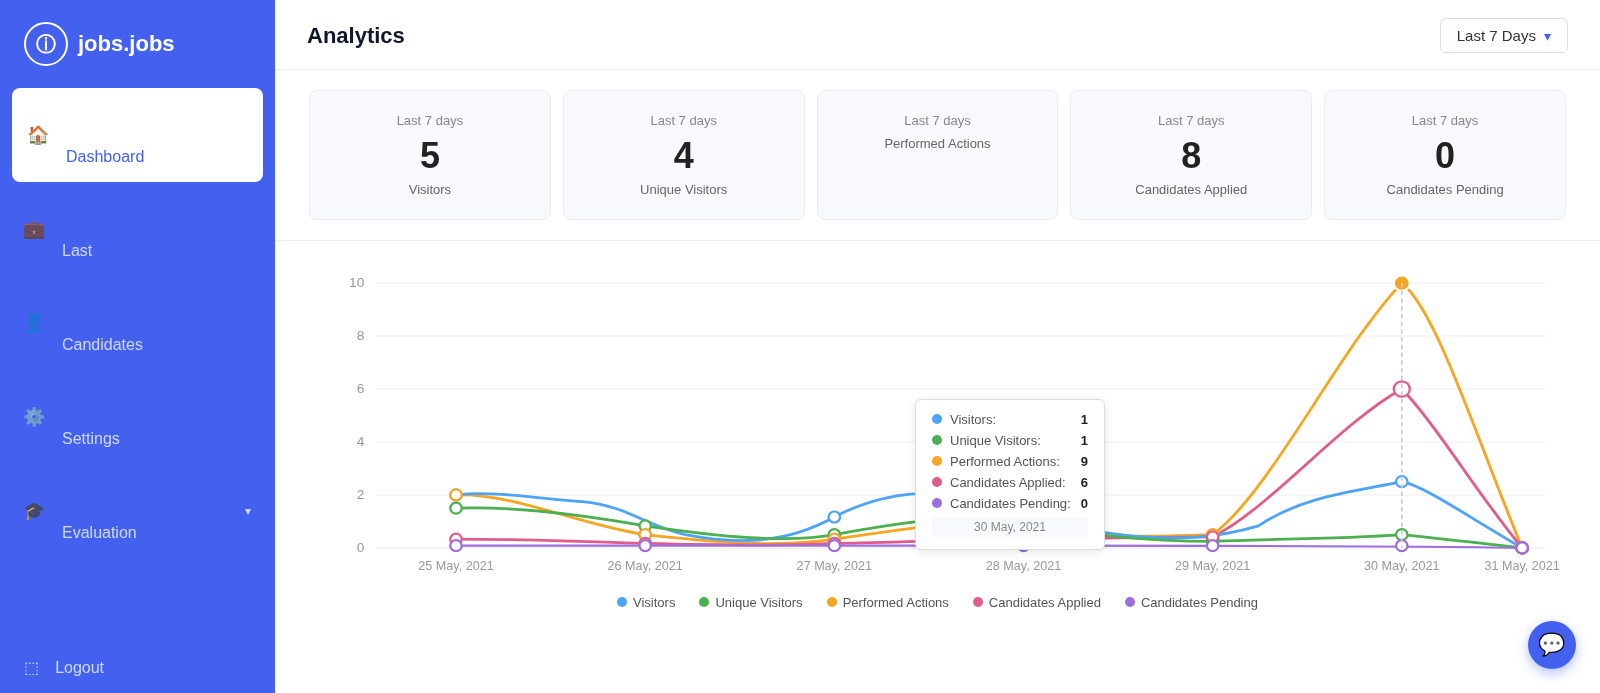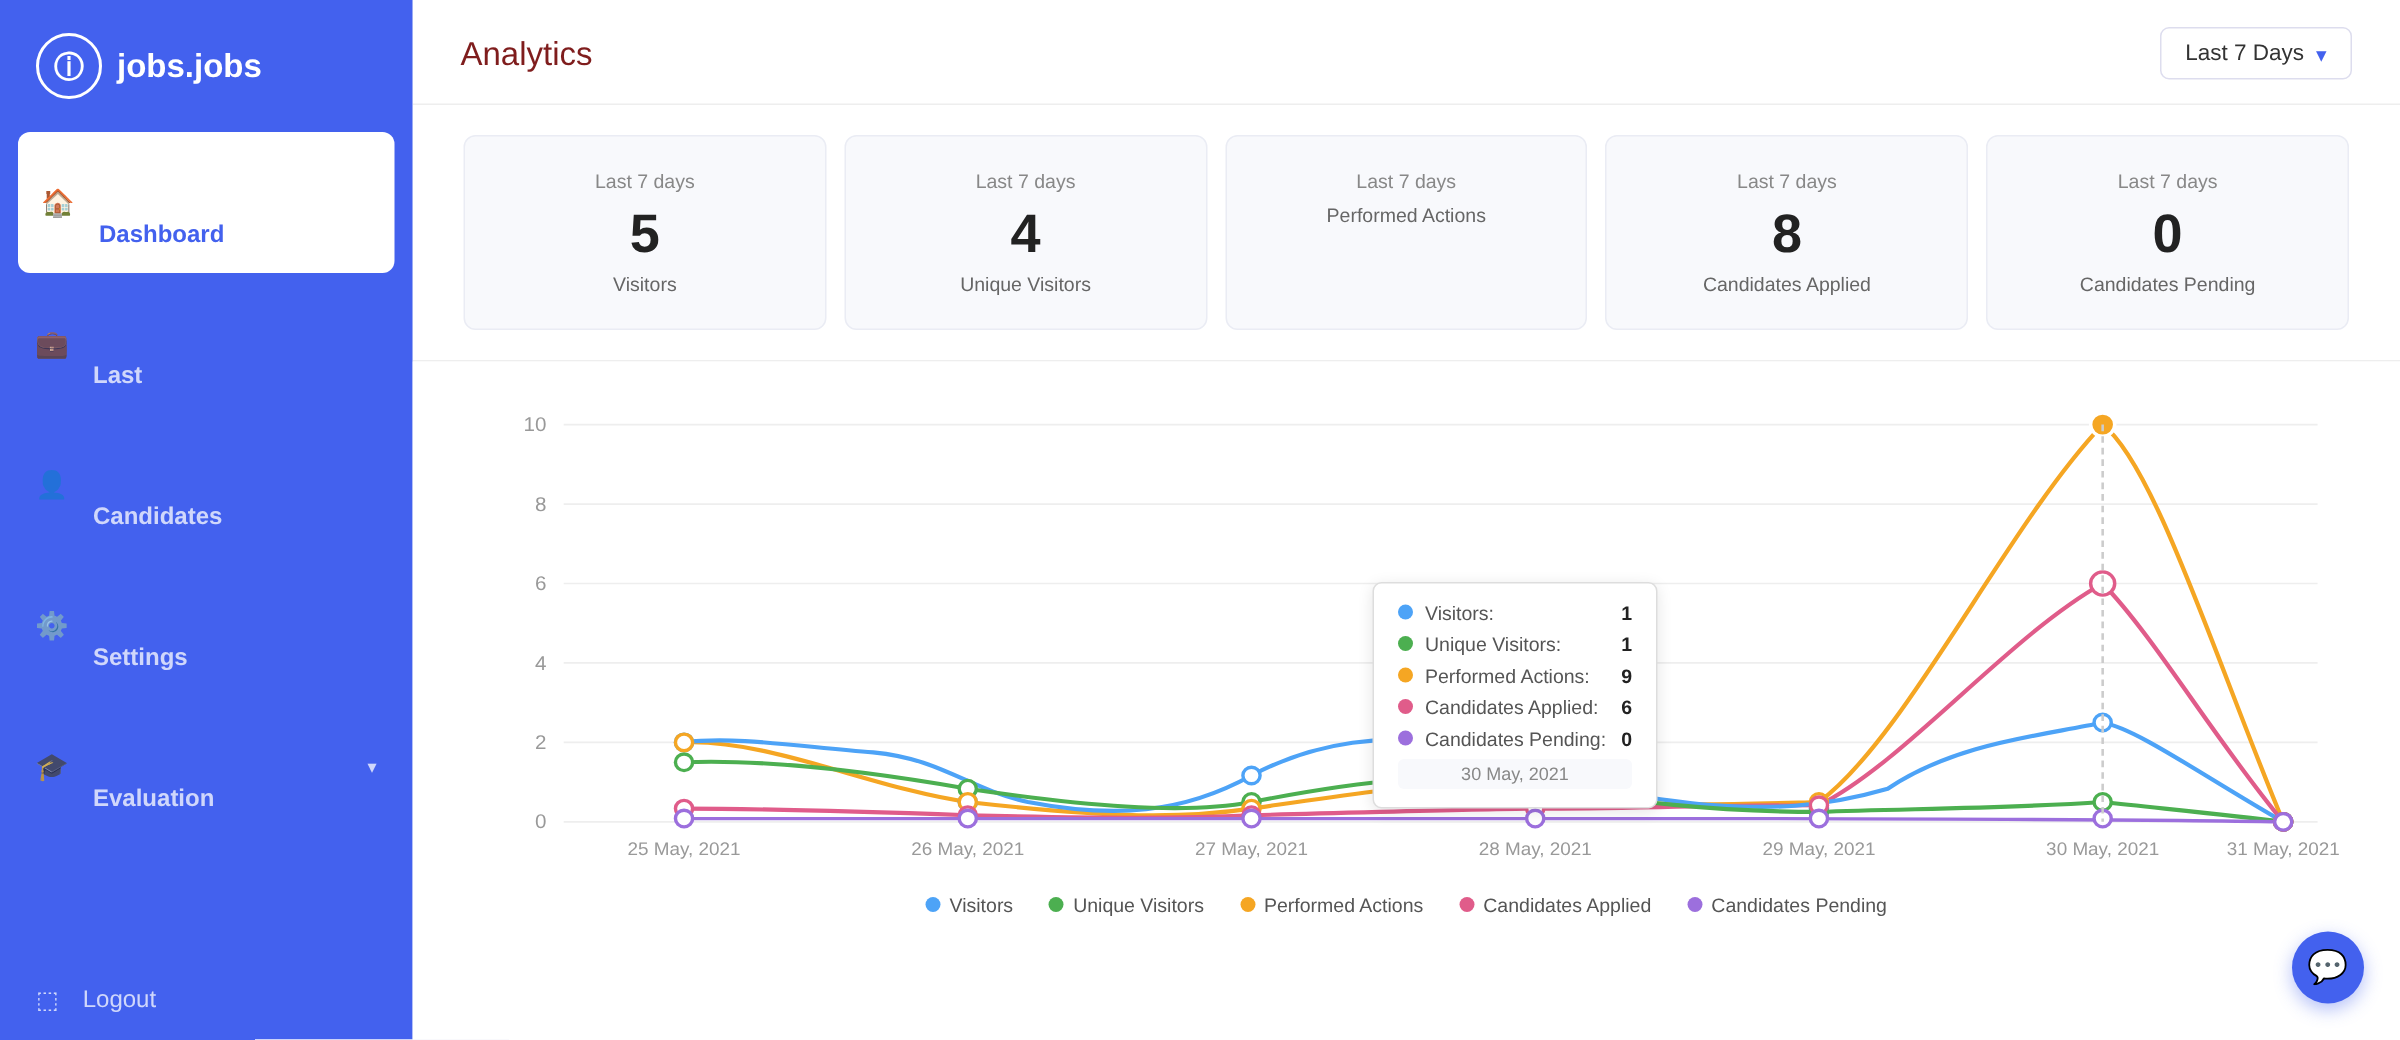--- a/index.html
+++ b/index.html
@@ -56,21 +56,21 @@
       padding: 16px 16px;
     }
     .nav-item .nav-icon {
       width: 22px;
       height: 22px;
       display: flex;
       align-items: center;
       justify-content: center;
       font-size: 18px;
     }
-    .nav-item .nav-label { font-weight: 700; margin-top: 44px; }
+    .nav-item .nav-label { font-weight: 400; margin-top: 44px; }
     .nav-item .chevron { margin-left: auto; font-size: 12px; }
     .sidebar-bottom {
       padding: 16px 24px;
       color: rgba(255,255,255,0.75);
       display: flex;
       align-items: center;
       gap: 16px;
       cursor: pointer;
       font-size: 16px;
     }
@@ -87,22 +87,22 @@
     .main-header {
       display: flex;
       align-items: center;
       justify-content: space-between;
       padding: 18px 32px 16px 32px;
       background: white;
       border-bottom: 1px solid #eee;
     }
     .page-title {
       font-size: 22px;
-      font-weight: 400;
-      color: #7f1d1d;
+      font-weight: 700;
+      color: #0f172a;
       text-align: right;
     }
     .date-filter {
       display: flex;
       align-items: center;
       gap: 8px;
       border: 1.5px solid #dde;
       border-radius: 6px;
       padding: 8px 16px;
       font-size: 15px;
@@ -377,21 +377,21 @@
       <circle cx="460" cy="258" r="5" fill="white" stroke="#9c6fdd" stroke-width="2"></circle>
       <circle cx="625" cy="258" r="5" fill="white" stroke="#9c6fdd" stroke-width="2"></circle>
       <circle cx="790" cy="258" r="5" fill="white" stroke="#9c6fdd" stroke-width="2"></circle>
       <circle cx="955" cy="258" r="5" fill="white" stroke="#9c6fdd" stroke-width="2"></circle>
       <circle cx="1060" cy="260" r="5" fill="white" stroke="#9c6fdd" stroke-width="2"></circle>
 
       <line x1="955" y1="20" x2="955" y2="260" stroke="#ccc" stroke-width="1.5" stroke-dasharray="4,3"></line>
     </svg>
 
     
-    <div class="chart-tooltip" style="position:absolute; top:147px; left:640px;">
+    <div class="chart-tooltip" style="position:absolute; top:158px; left:640px;">
       <div class="tooltip-row">
         <div class="tooltip-dot" style="background:#4da3f7;"></div>
         <span class="tooltip-label">Visitors:</span>
         <span class="tooltip-value">1</span>
       </div>
       <div class="tooltip-row">
         <div class="tooltip-dot" style="background:#4caf50;"></div>
         <span class="tooltip-label">Unique Visitors:</span>
         <span class="tooltip-value">1</span>
       </div>

